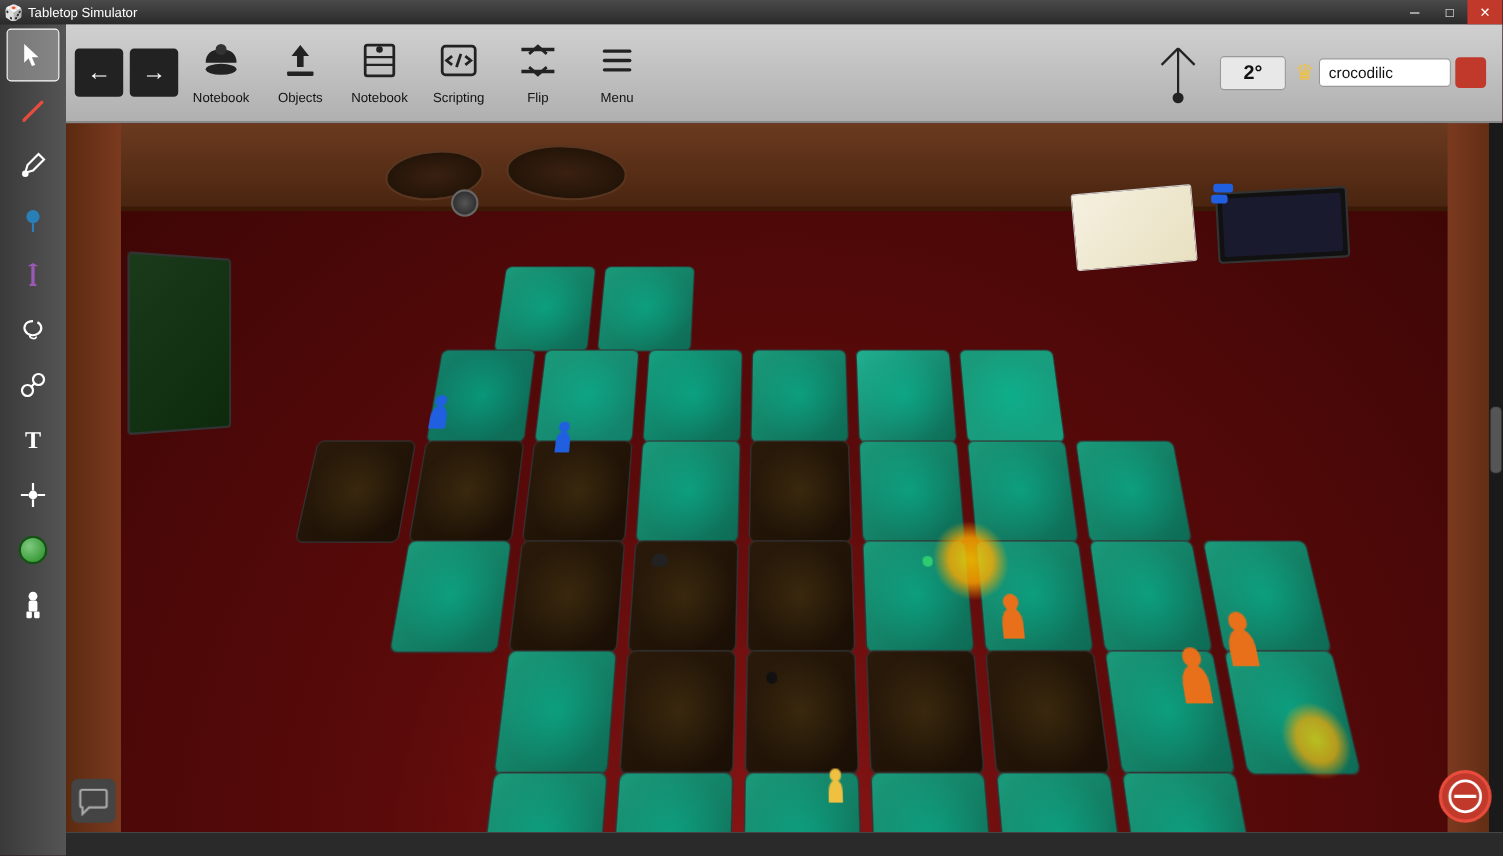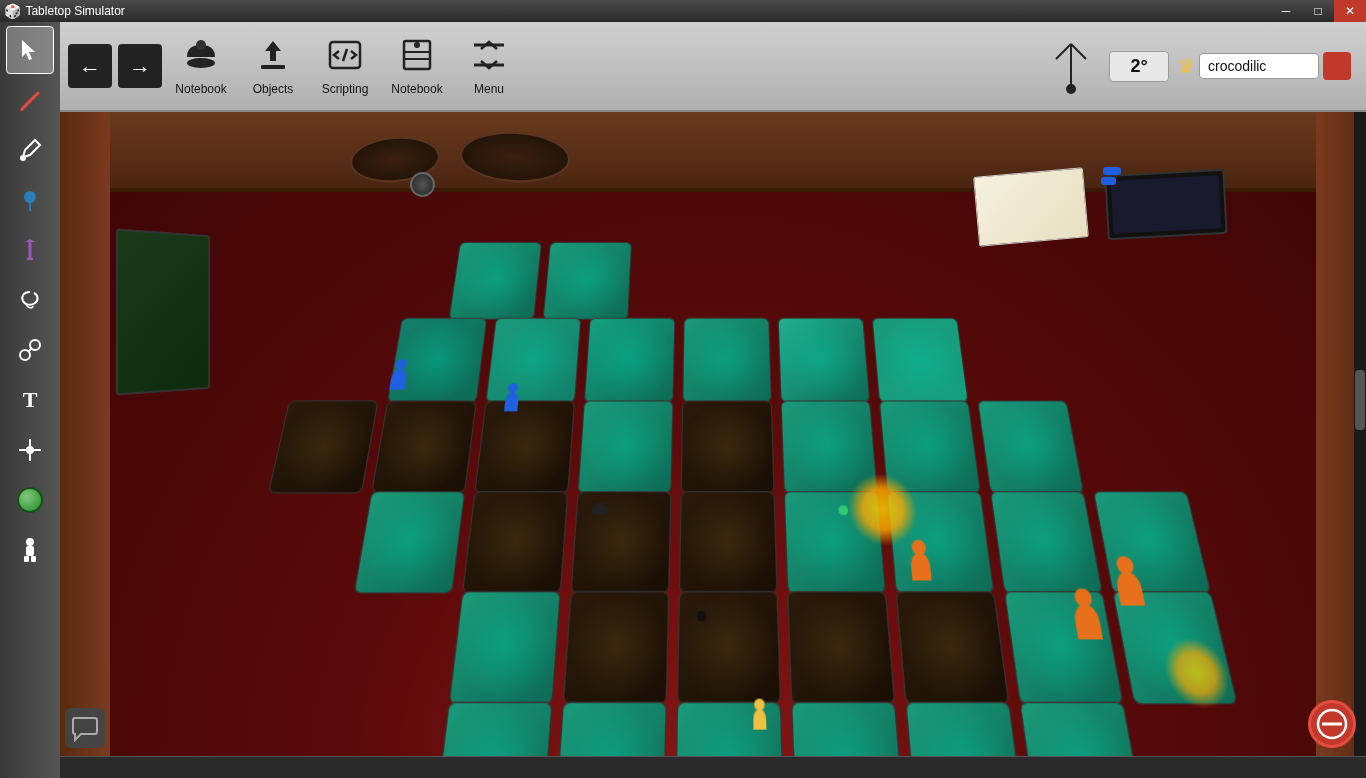--- a/index.html
+++ b/index.html
@@ -344,53 +344,63 @@
           <path d="M18 4 L10 14 H15 V24 H21 V14 H26 Z" fill="#222"></path>
           <rect x="6" y="28" width="24" height="4" rx="1" fill="#222"></rect>
         </svg>
     </div>
     <div class="label">Objects</div>
   </div>
 
   <div class="toolbar-btn">
     <div class="icon">
       <svg width="36" height="36" viewBox="0 0 36 36">
+          <rect x="5" y="4" width="26" height="28" rx="2" fill="none" stroke="#222" stroke-width="2.5"></rect>
+          <line x1="5" y1="15" x2="31" y2="15" stroke="#222" stroke-width="2"></line>
+          <line x1="5" y1="22" x2="31" y2="22" stroke="#222" stroke-width="2"></line>
+          <circle cx="18" cy="8" r="3" fill="#222"></circle>
+        </svg>
+    </div>
+    <div class="label">Notebook</div>
+  </div>
+
+  <div class="toolbar-btn">
+    <div class="icon">
+      <svg width="36" height="36" viewBox="0 0 36 36">
           <rect x="3" y="5" width="30" height="26" rx="3" fill="none" stroke="#222" stroke-width="2.5"></rect>
           <path d="M12 14 L7 18 L12 22" stroke="#222" stroke-width="2.5" fill="none"></path>
           <path d="M24 14 L29 18 L24 22" stroke="#222" stroke-width="2.5" fill="none"></path>
           <line x1="16" y1="24" x2="20" y2="12" stroke="#222" stroke-width="2.5"></line>
         </svg>
     </div>
     <div class="label">Scripting</div>
-  </div>
-
-  <div class="toolbar-btn">
-    <div class="icon">
-      <svg width="36" height="36" viewBox="0 0 36 36">
-          <rect x="5" y="4" width="26" height="28" rx="2" fill="none" stroke="#222" stroke-width="2.5"></rect>
-          <line x1="5" y1="15" x2="31" y2="15" stroke="#222" stroke-width="2"></line>
-          <line x1="5" y1="22" x2="31" y2="22" stroke="#222" stroke-width="2"></line>
-          <circle cx="18" cy="8" r="3" fill="#222"></circle>
-        </svg>
-    </div>
-    <div class="label">Notebook</div>
   </div>
 
   <div class="toolbar-btn">
     <div class="icon">
       <svg width="36" height="36" viewBox="0 0 36 36">
           <line x1="3" y1="8" x2="33" y2="8" stroke="#222" stroke-width="3"></line>
           <line x1="3" y1="28" x2="33" y2="28" stroke="#222" stroke-width="3"></line>
           <path d="M10 12 L18 5 L26 12" fill="none" stroke="#222" stroke-width="2.5"></path>
           <path d="M10 24 L18 31 L26 24" fill="none" stroke="#222" stroke-width="2.5"></path>
         </svg>
     </div>
+    <div class="label">Flip</div>
+  </div>
+
+  <div class="toolbar-btn">
+    <div class="icon">
+      <svg width="36" height="36" viewBox="0 0 36 36">
+          <rect x="5" y="8" width="26" height="3" rx="1.5" fill="#222"></rect>
+          <rect x="5" y="16.5" width="26" height="3" rx="1.5" fill="#222"></rect>
+          <rect x="5" y="25" width="26" height="3" rx="1.5" fill="#222"></rect>
+        </svg>
+    </div>
     <div class="label">Menu</div>
   </div>
-
 
   <div id="toolbar-right">
     <div style="width:60px;height:70px;display:flex;align-items:center;justify-content:center;cursor:pointer;">
       <svg width="40" height="55" viewBox="0 0 40 55">
         <line x1="20" y1="5" x2="20" y2="50" stroke="#222" stroke-width="2"></line>
         <line x1="5" y1="20" x2="20" y2="5" stroke="#222" stroke-width="2"></line>
         <line x1="35" y1="20" x2="20" y2="5" stroke="#222" stroke-width="2"></line>
         <circle cx="20" cy="50" r="5" fill="#222"></circle>
       </svg>
     </div>

